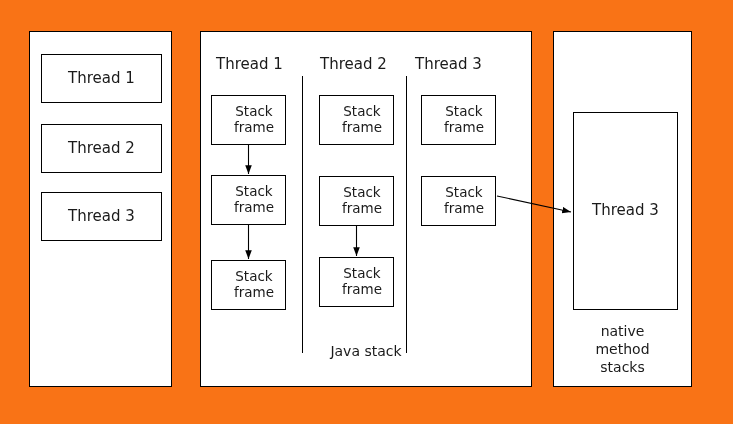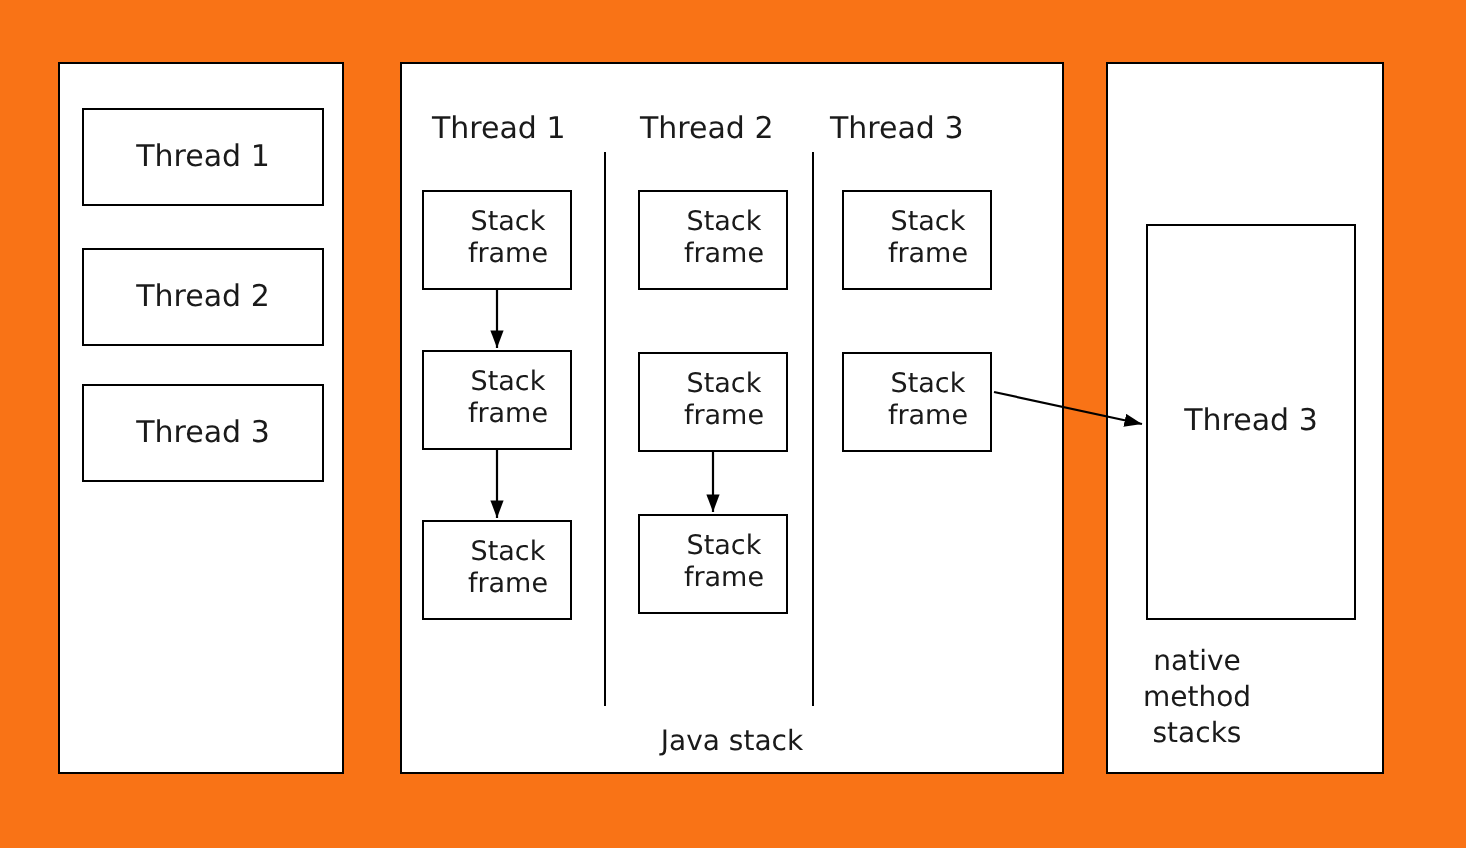--- a/index.html
+++ b/index.html
@@ -72,21 +72,21 @@
   
   #pc-panel       { left: 29px;  top: 31px;  width: 143px; height: 356px; }
   .pc-thread      { width: 121px; height: 49px; left: 41px; }
   #pc-thread-0    { top: 54px;  }
   #pc-thread-1    { top: 124px; }
   #pc-thread-2    { top: 192px; }
   #pc-caption     { left: 29px; top: 362px; width: 143px; }
 
   
   #java-panel     { left: 200px; top: 31px; width: 332px; height: 356px; }
-  #java-caption   { left: 200px; top: 362px; width: 332px; }
+  #java-caption   { left: 200px; top: 342px; width: 332px; }
   #java-div-1     { left: 302px; top: 76px; height: 277px; }
   #java-div-2     { left: 406px; top: 76px; height: 277px; }
 
   #java-col-label-0 { left: 216px; top: 55px; }
   #java-col-label-1 { left: 320px; top: 55px; }
   #java-col-label-2 { left: 415px; top: 55px; }
 
   .sf { width: 75px; height: 50px; }
   
   #sf-0-0 { left: 211px; top: 95px;  }
@@ -96,21 +96,21 @@
   #sf-1-0 { left: 319px; top: 95px;  }
   #sf-1-1 { left: 319px; top: 176px; }
   #sf-1-2 { left: 319px; top: 257px; }
   
   #sf-2-0 { left: 421px; top: 95px;  }
   #sf-2-1 { left: 421px; top: 176px; }
 
   
   #native-panel   { left: 553px; top: 31px; width: 139px; height: 356px; }
   #native-thread  { left: 573px; top: 112px; width: 105px; height: 198px; }
-  #native-caption { left: 529px; top: 322px; width: 139px; }
+  #native-caption { left: 553px; top: 322px; width: 139px; }
 </style>
 </head>
 <body>
 
 <div id="canvas">
 
   <div class="panel" id="pc-panel"></div>
 
   <div class="box pc-thread t15" id="pc-thread-0" style="white-space: pre-line;">Thread 1</div>
   <div class="box pc-thread t15" id="pc-thread-1" style="white-space: pre-line;">Thread 2</div>

